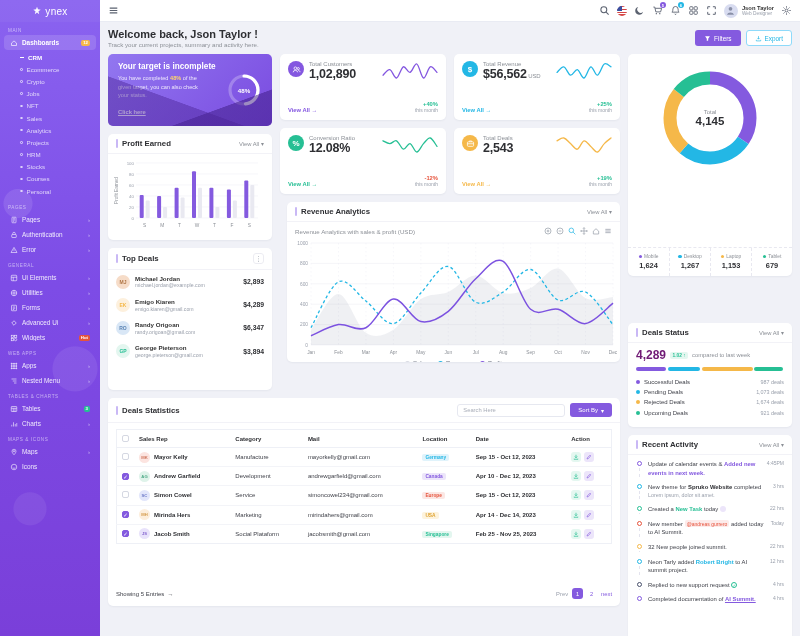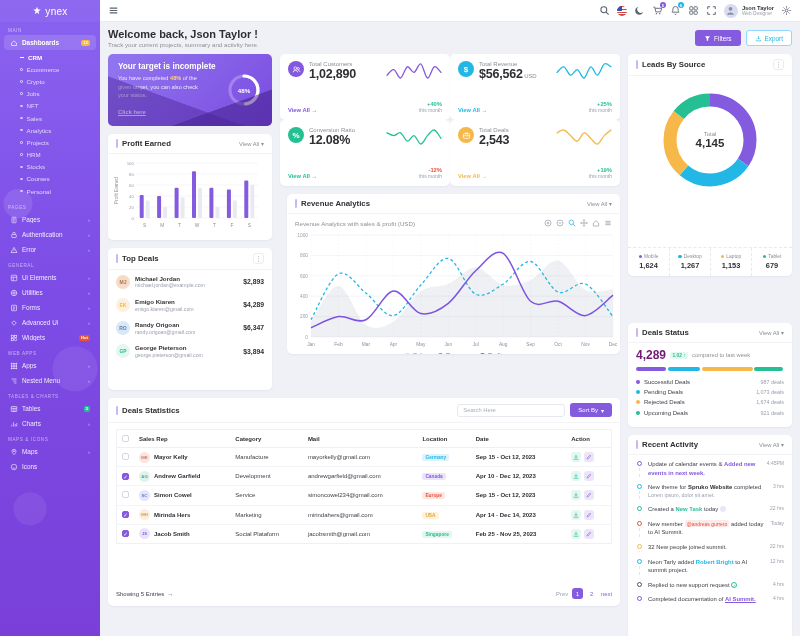--- a/index.html
+++ b/index.html
@@ -79,21 +79,21 @@
   .target > div { position:relative; }
   .t-left { flex:1; }
   .t-title { font-size:8.2px; font-weight:bold; margin-bottom:3px; }
   .t-text { font-size:5.6px; line-height:1.5; color:rgba(255,255,255,.85); width:92px; }
   .t-text .pct { color:#ffd66b; font-weight:bold; }
   .t-link { font-size:5.8px; font-weight:bold; text-decoration:underline; margin-top:2px; display:inline-block; cursor:pointer; }
   .t-ring { width:36px; height:36px; position:relative; flex-shrink:0; }
   .t-ring .val { position:absolute; inset:0; display:flex; align-items:center; justify-content:center; font-size:6.2px; font-weight:bold; }
 
   
-  .stats-grid { display:grid; grid-template-columns:1fr 1fr; gap:0; }
+  .stats-grid { display:grid; grid-template-columns:1fr 1fr; gap:8px; }
   .stat-card { height:66px; padding:7px 8px; display:flex; flex-direction:column; justify-content:space-between; }
   .stat-top { display:flex; gap:5px; }
   .stat-ic { width:16px; height:16px; border-radius:50%; color:#fff; display:flex; align-items:center; justify-content:center; flex-shrink:0; font-size:8px; font-weight:bold; }
   .stat-ic svg { width:9px; height:9px; }
   .stat-lbl { font-size:6px; color:#8c9097; }
   .stat-val { font-size:12.5px; font-weight:bold; color:#2e2f33; letter-spacing:-.2px; }
   .stat-val .unit { font-size:6px; color:#8c9097; font-weight:normal; }
   .stat-spark { margin-left:auto; align-self:center; }
   .stat-bottom { display:flex; justify-content:space-between; align-items:flex-end; }
   .stat-view { font-size:5.8px; font-weight:bold; cursor:pointer; }
@@ -1009,24 +1009,20 @@
                     <span class="pg">2</span>
                   </span>
                 <span class="nx">next</span>
               </span>
             </div>
           </div>
         </div>
 
         <div class="col-right">
           <div class="card leads">
-            <div class="card-h">
-              <span class="card-title">Leads By Source</span>
-              <span class="kebab">⋮</span>
-            </div>
             <div class="donut-wrap">
               <div id="leads-donut">
                   <svg width="108" height="108" viewBox="0 0 108 108">
                     <circle cx="54" cy="54" r="40" fill="none" stroke="#845adf" stroke-width="13" stroke-dasharray="86.42 164.91" stroke-dashoffset="0.00" transform="rotate(-90 54 54)"></circle>
                     <circle cx="54" cy="54" r="40" fill="none" stroke="#23b7e5" stroke-width="13" stroke-dasharray="67.42 183.91" stroke-dashoffset="-86.42" transform="rotate(-90 54 54)"></circle>
                     <circle cx="54" cy="54" r="40" fill="none" stroke="#f5b849" stroke-width="13" stroke-dasharray="61.36 189.97" stroke-dashoffset="-153.84" transform="rotate(-90 54 54)"></circle>
                     <circle cx="54" cy="54" r="40" fill="none" stroke="#26bf94" stroke-width="13" stroke-dasharray="36.13 215.20" stroke-dashoffset="-215.20" transform="rotate(-90 54 54)"></circle>
                   </svg>
                 </div>
               <div class="donut-center">

